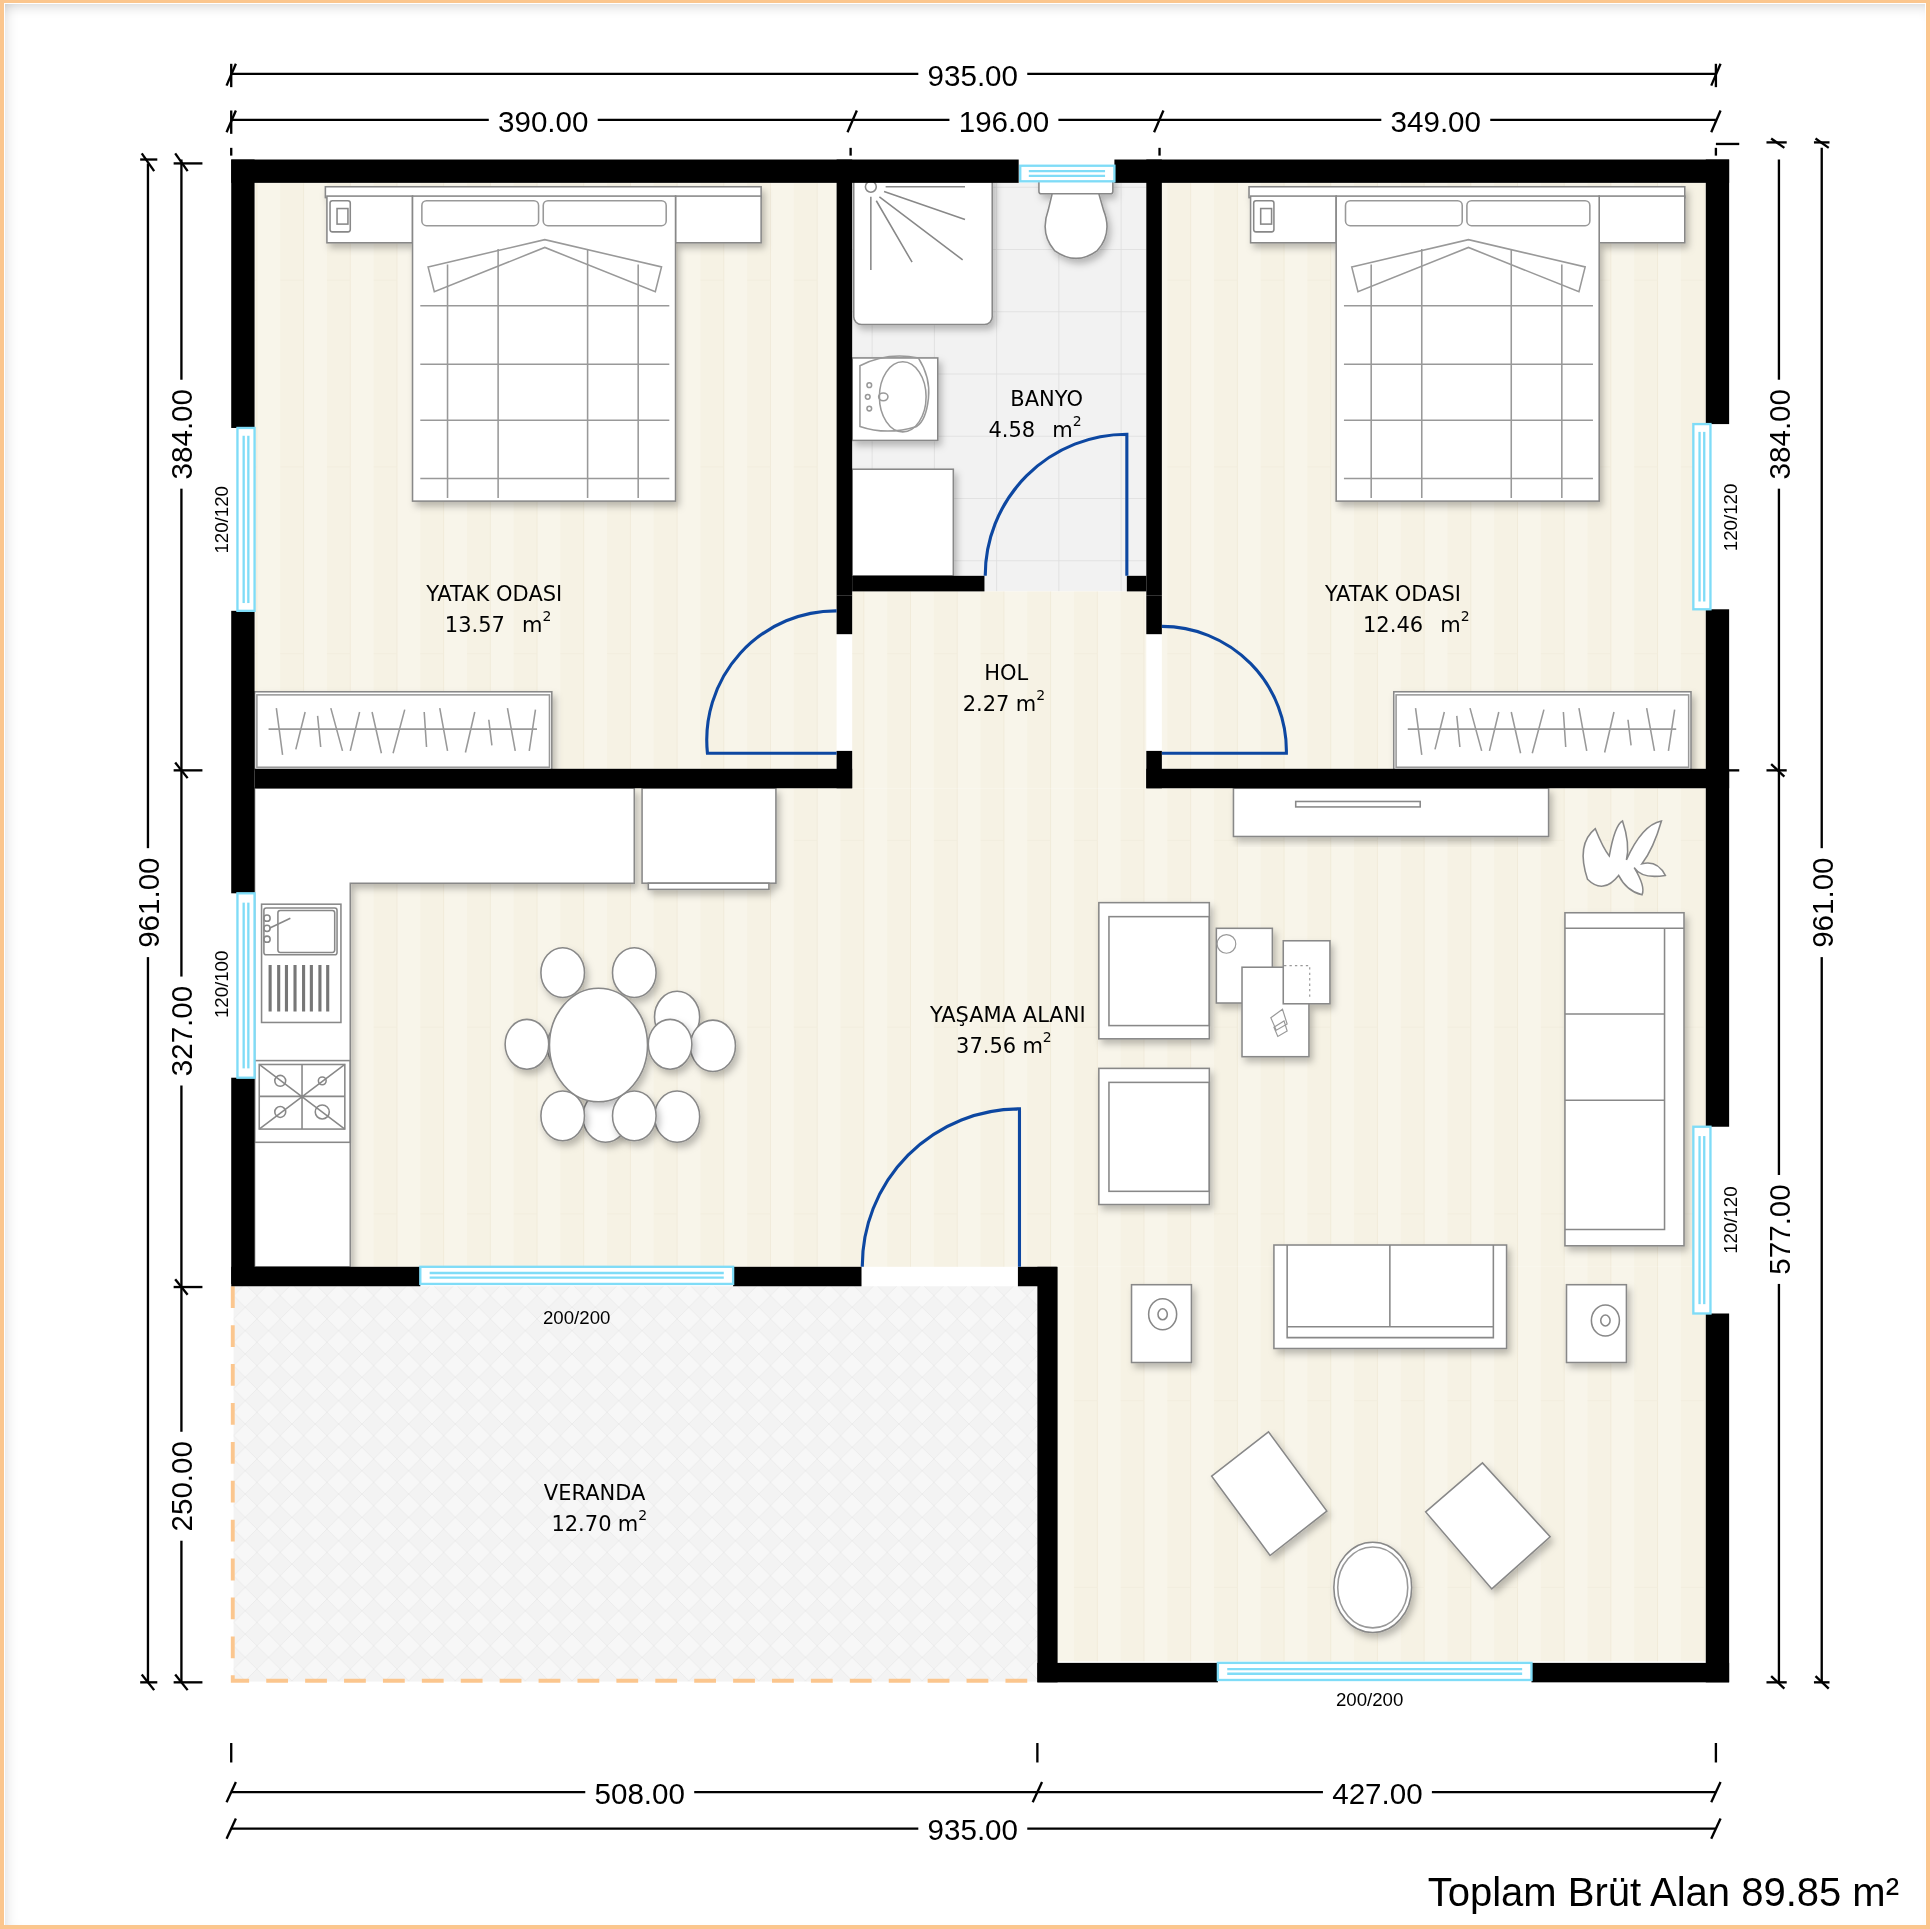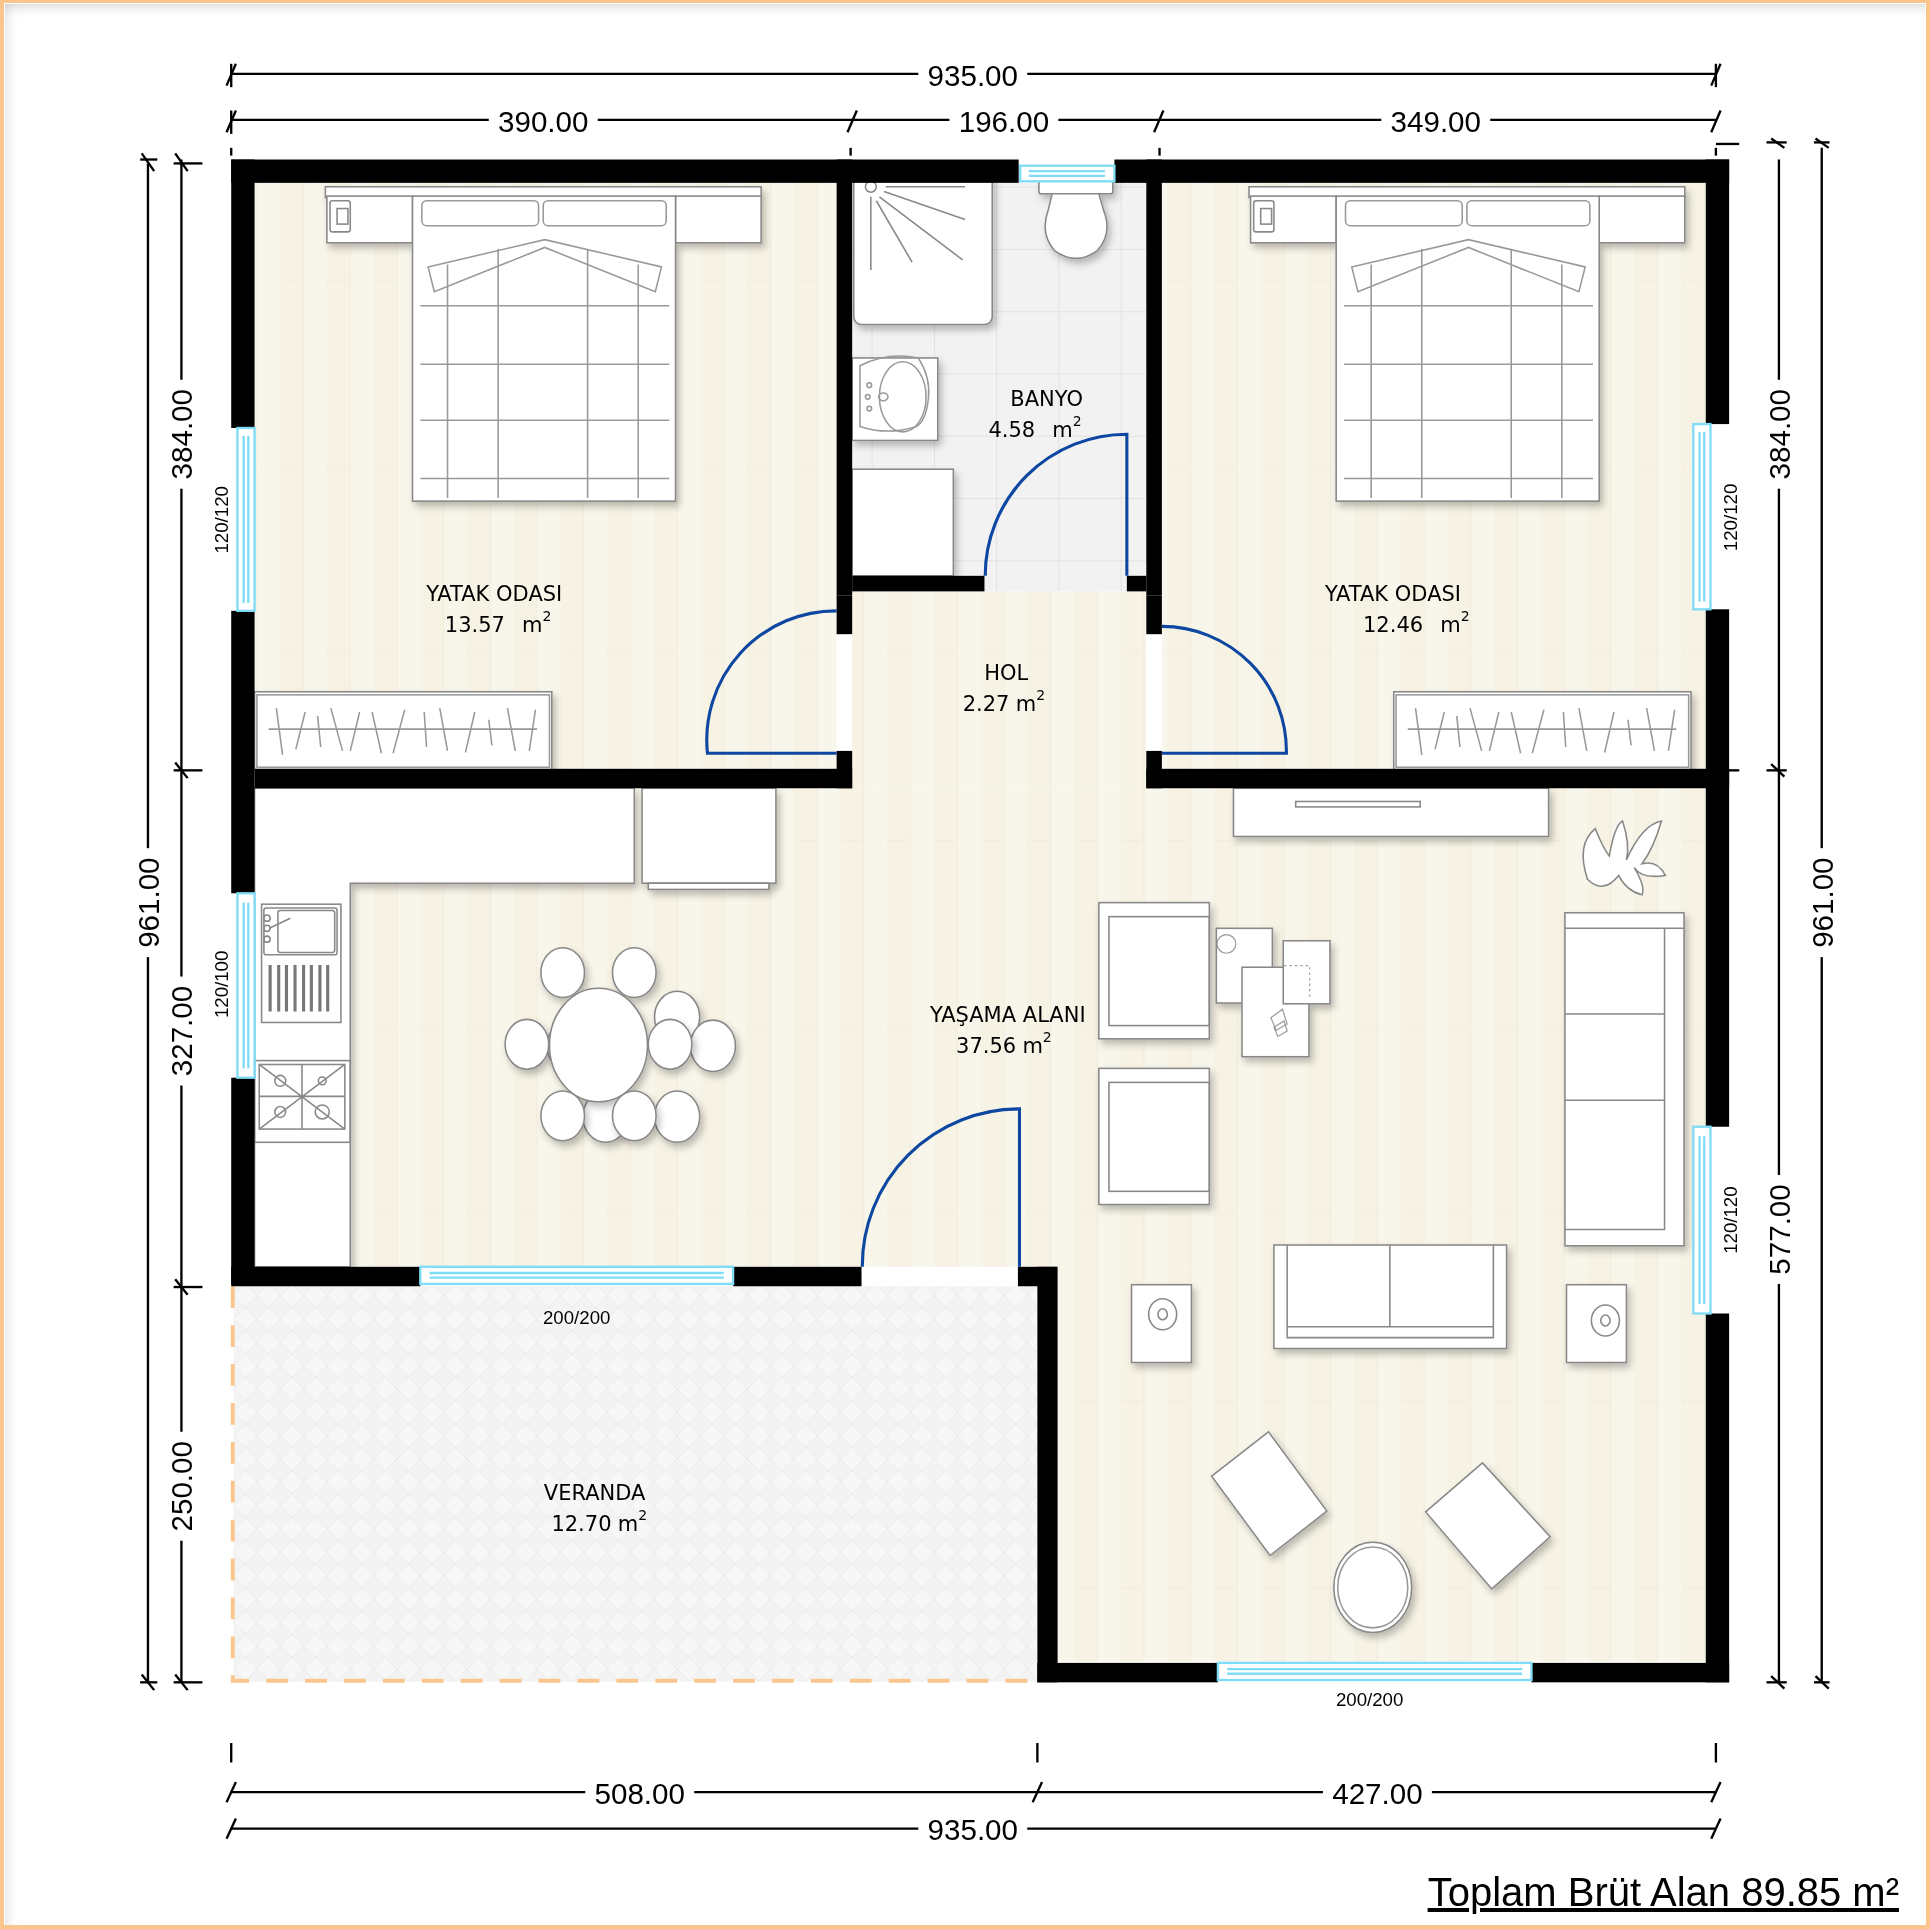--- a/index.html
+++ b/index.html
@@ -3,21 +3,21 @@
 <meta charset="utf-8">
 <style>
   html, body { margin:0; padding:0; background:#ffffff; }
   body { width:1930px; height:1929px; position:relative; overflow:hidden; font-family:"DejaVu Sans", sans-serif; }
   .frame { position:absolute; left:0; top:0; width:1930px; height:1929px; box-sizing:border-box; border:4.7px solid #fbc68e; border-top-width:3.9px; }
   .inner-shadow { position:absolute; left:4.7px; top:3.9px; right:4.7px; bottom:3.9px; box-shadow: inset 0 11px 12.5px -9.3px rgba(0,0,0,0.18), inset 11px 0 12.5px -9.3px rgba(0,0,0,0.12); pointer-events:none; }
   svg { position:absolute; left:0; top:0; }
   .dimtxt { font-family:"Liberation Sans", sans-serif; font-size:38px; fill:#000; }
   .wintxt { font-family:"Liberation Sans", sans-serif; font-size:24px; fill:#000; }
   .roomtxt { font-family:"DejaVu Sans", sans-serif; font-size:27px; fill:#000; }
-  .total { position:absolute; right:31px; bottom:14px; font-family:"Liberation Sans", sans-serif; font-size:40px; color:#000;text-decoration:underline; }
+  .total { position:absolute; right:31px; bottom:14px; font-family:"Liberation Sans", sans-serif; font-size:40px; color:#000; }
 </style>
 </head>
 <body>
 
 <div class="frame"></div>
 <div class="inner-shadow"></div>
 
 <svg width="1930" height="1929" viewBox="0 0 2480 2479">
   <defs>
     <pattern id="wood" width="60" height="240" patternUnits="userSpaceOnUse">

